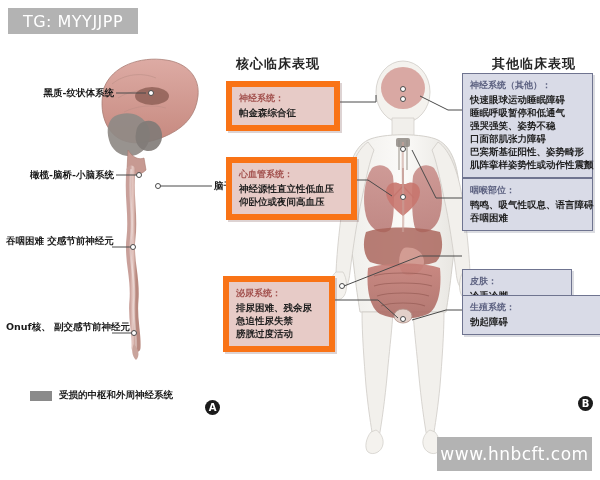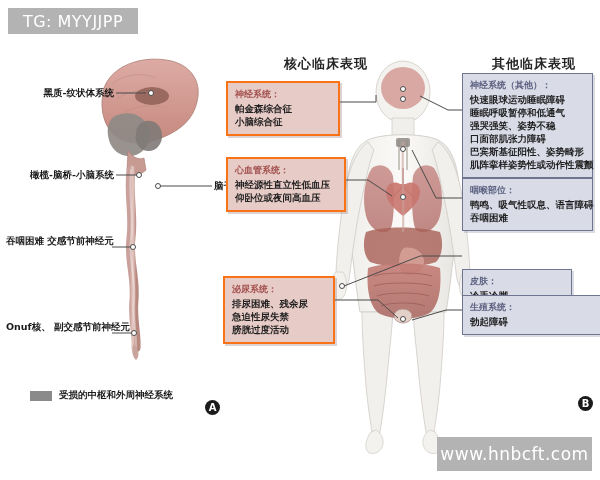--- a/index.html
+++ b/index.html
@@ -18,33 +18,33 @@
     letter-spacing:.5px;
   }
   #wm-top{left:8px;top:8px;width:130px;height:26px;font-size:16px;}
   #wm-bottom{left:437px;top:437px;width:155px;height:34px;font-size:17px;}
 
   
   .panel-title{
     position:absolute;font-size:13px;color:#262626;font-weight:bold;
     letter-spacing:1px;white-space:nowrap;
   }
-  #title-core{left:236px;top:55px;margin-left:48px;}
+  #title-core{left:236px;top:55px;}
   #title-other{left:492px;top:55px;}
 
   
   .box{
     position:absolute;box-sizing:border-box;
     padding:5px 7px 6px 7px;
     font-size:9.5px;line-height:13px;font-weight:bold;color:#1f1f1f;
   }
   .box .cat{display:block;font-weight:bold;font-size:9px;margin-bottom:1px;}
   .box .ln{display:block;white-space:nowrap;}
   .box.pink{
-    background:#e7cbc7;border:2px solid #f97316;
+    background:#e7cbc7;border:6px solid #f97316;
     box-shadow:2px 2px 0 rgba(120,80,78,.25);
   }
   .box.pink .cat{color:#a3524f;}
   .box.blue{
     background:#d9dbe7;border:1px solid #6f7490;
     box-shadow:2px 2px 0 rgba(90,94,120,.22);
   }
   .box.blue .cat{color:#5c6180;}
 
   
@@ -257,24 +257,23 @@
     <span class="sw"></span>
     <span class="tx">受损的中枢和外周神经系统</span>
   </div>
 
   <div class="panel-title" id="title-core">核心临床表现</div>
   <div class="panel-title" id="title-other">其他临床表现</div>
 
   <div class="box pink" style="left:226px;top:81px;width:114px;">
     <span class="cat">神经系统：</span>
     <span class="ln">帕金森综合征</span>
-    <span class="ln">小脑综合征</span>
-  </div>
-
-  <div class="box pink" style="left:226px;top:157px;width:120px;">
+  </div>
+
+  <div class="box pink" style="left:226px;top:157px;width:131px;">
     <span class="cat">心血管系统：</span>
     <span class="ln">神经源性直立性低血压</span>
     <span class="ln">仰卧位或夜间高血压</span>
   </div>
 
   <div class="box pink" style="left:223px;top:276px;width:112px;">
     <span class="cat">泌尿系统：</span>
     <span class="ln">排尿困难、残余尿</span>
     <span class="ln">急迫性尿失禁</span>
     <span class="ln">膀胱过度活动</span>

